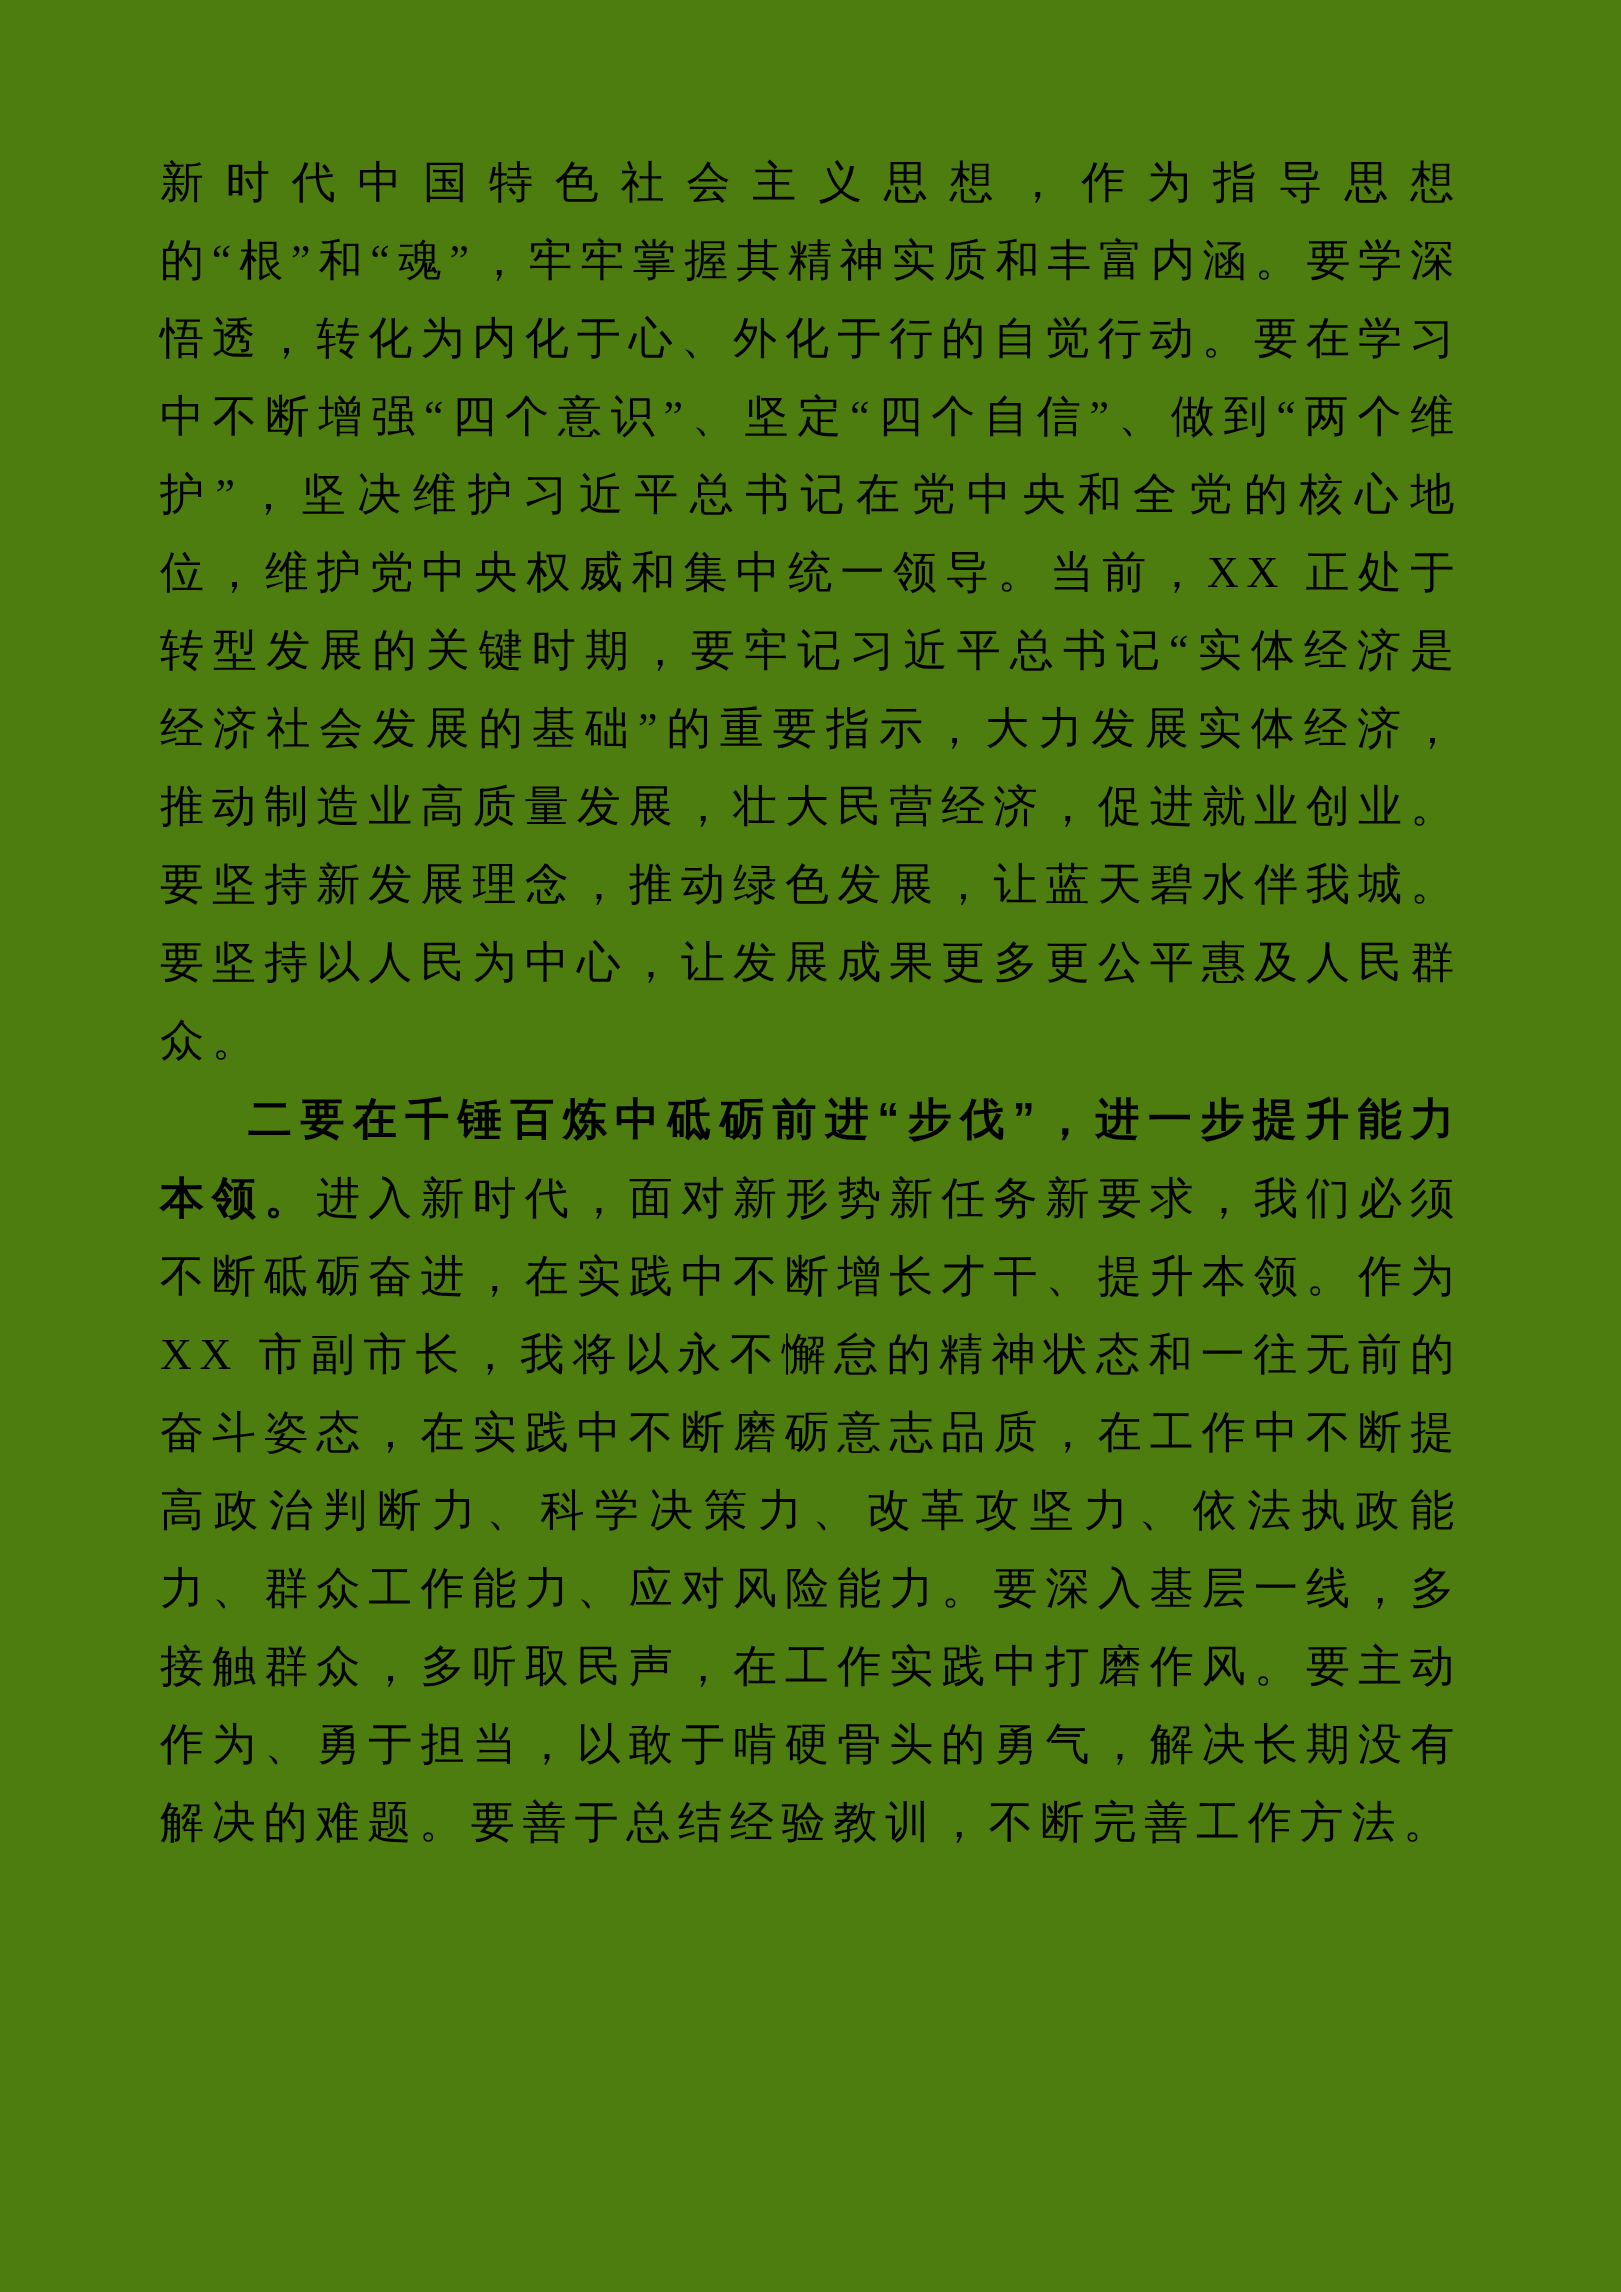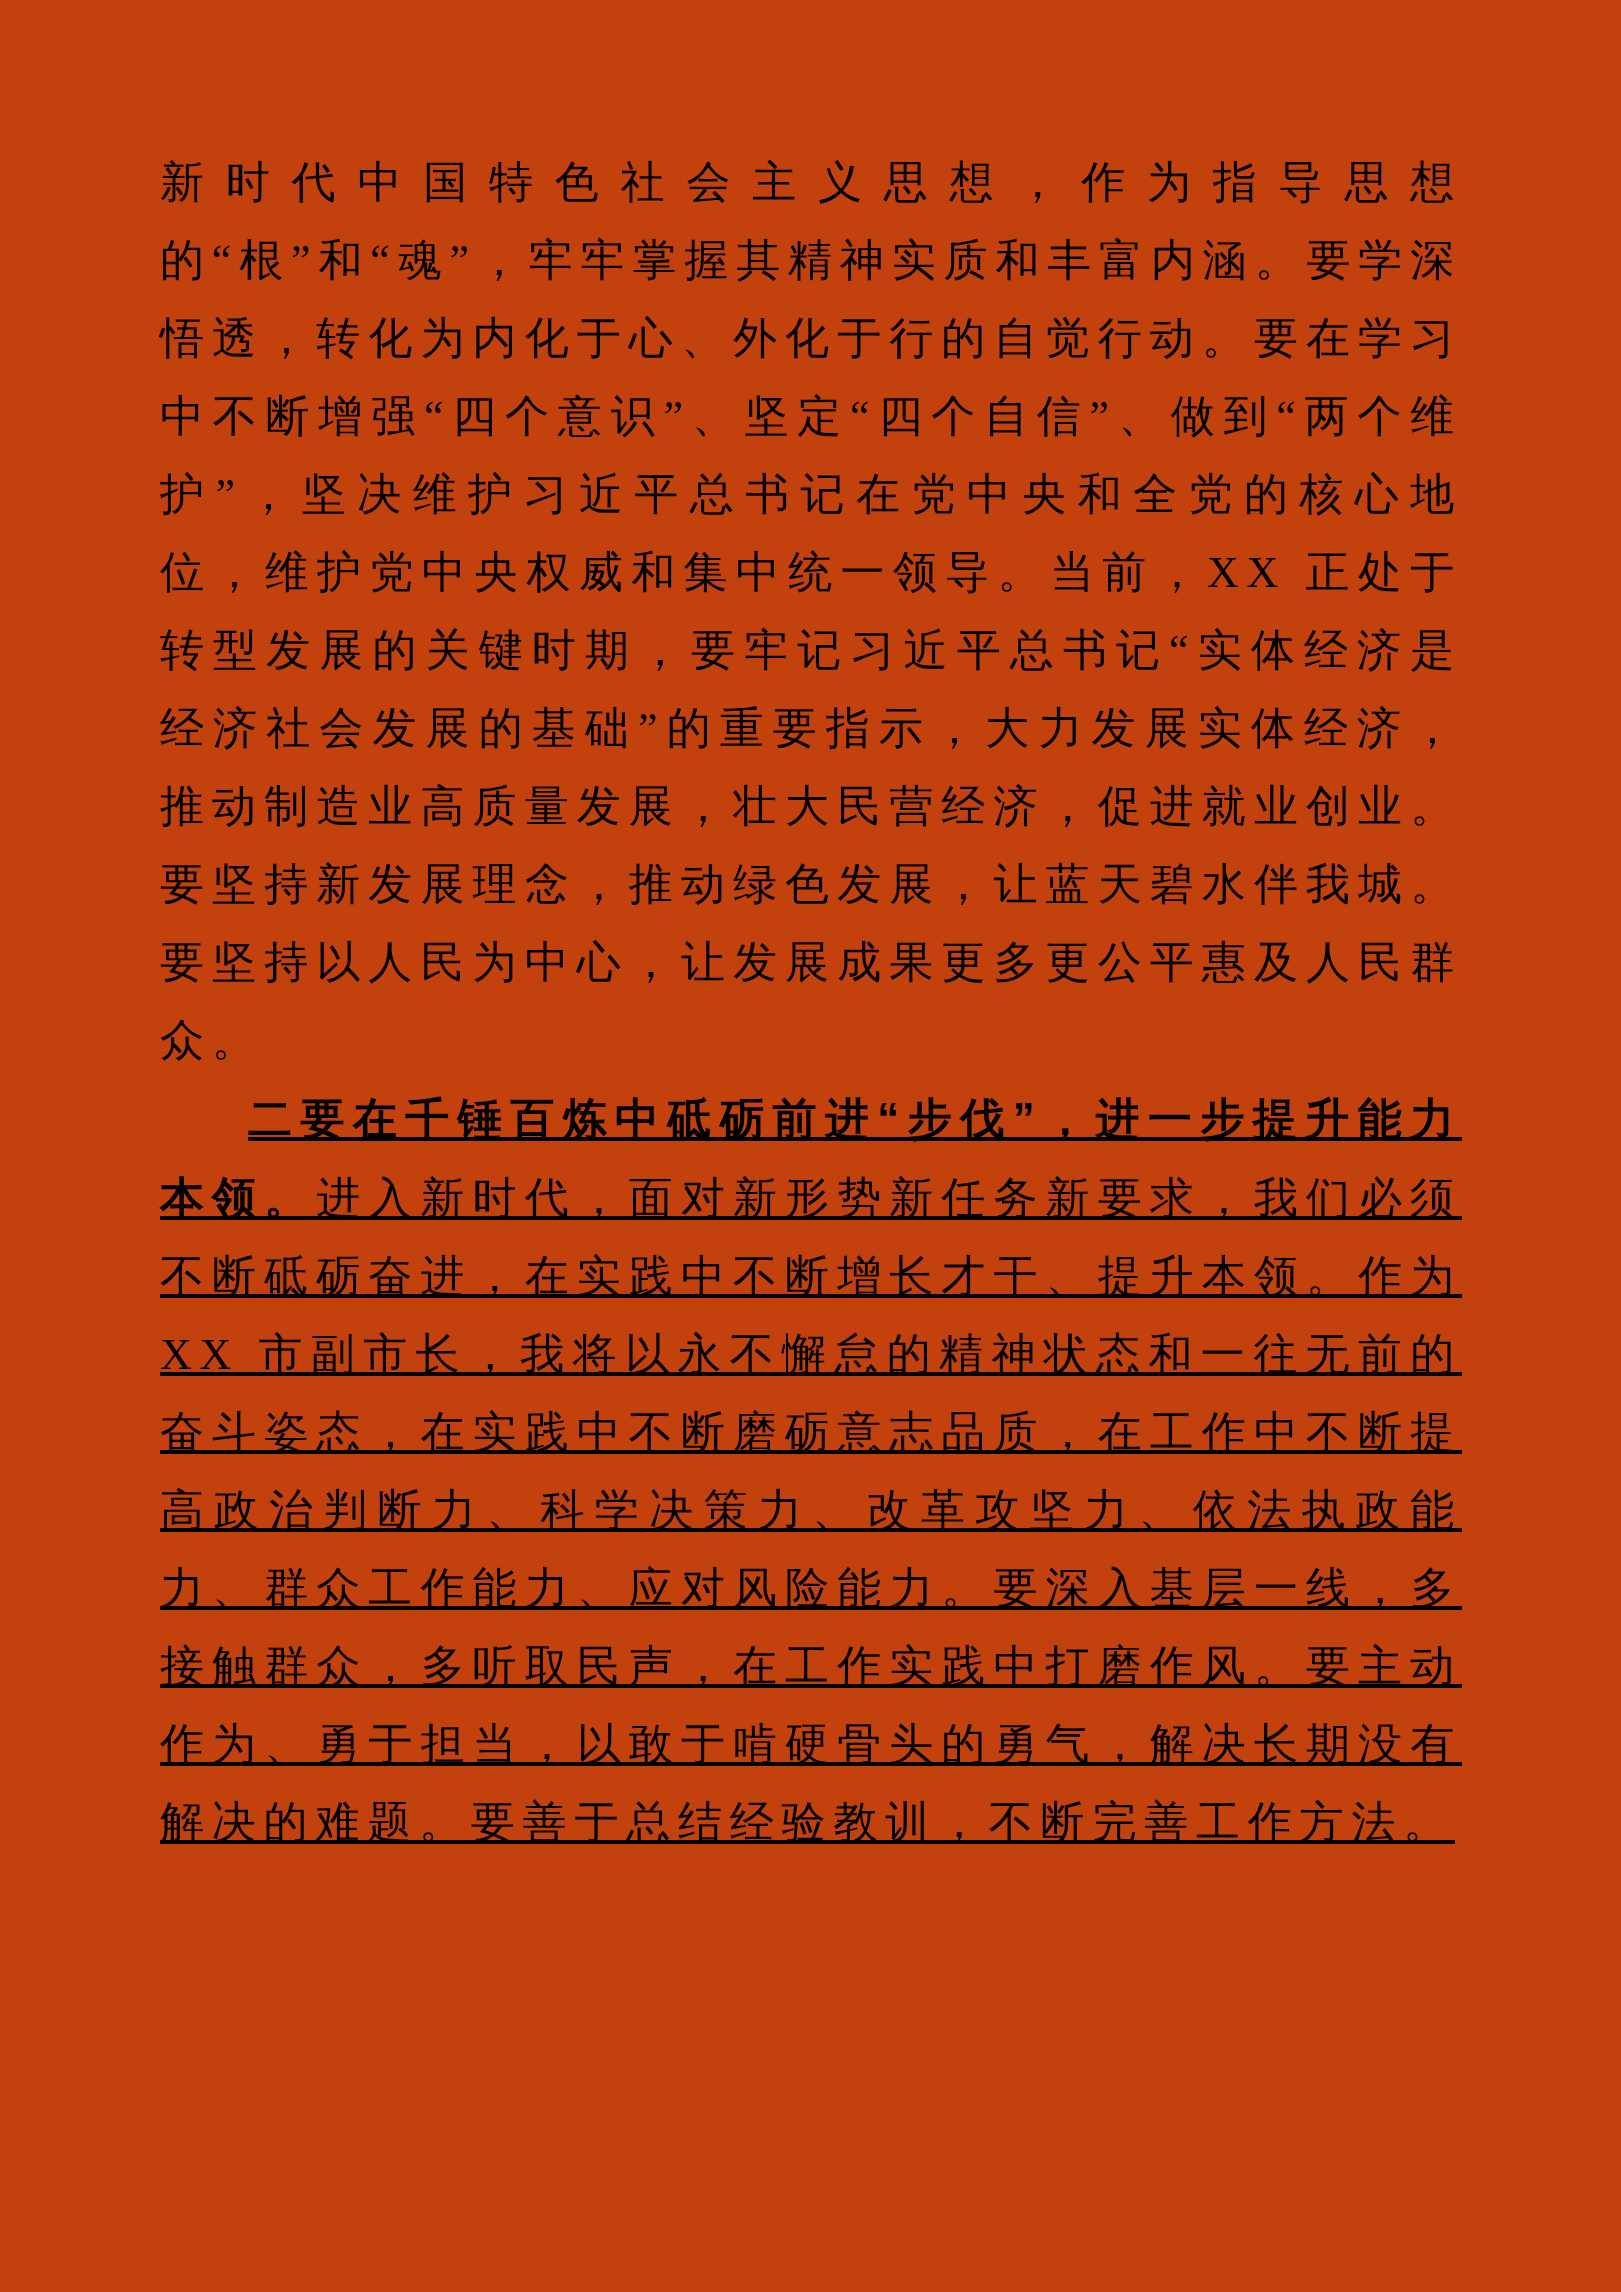--- a/index.html
+++ b/index.html
@@ -4,42 +4,41 @@
 <style>
   * { margin: 0; padding: 0; box-sizing: border-box; }
   html, body {
     background: #ffffff;
     font-family: "Liberation Serif", serif;
   }
   .page {
     position: relative;
     width: 1621px;
     height: 2293px;
-    background: #c2410c;
+    background: #4d7c0f;
     overflow: hidden;
   }
   .doc-body {
     position: absolute;
     top: 144px;
     left: 160px;
     width: 1302px;
     color: #000000;
     font-size: 44px;
     line-height: 78px;
     letter-spacing: 7.8px;
     text-align: justify;
     text-justify: inter-character;
     word-break: break-all;
   }
   .para {
     text-align: justify;
   }
   .para.indent {
     text-indent: 2em;
-    text-decoration: underline;
   }
   .bold-lead {
     font-family: "Liberation Sans", sans-serif;
     font-weight: 700;
   }
 </style>
 </head>
 <body>
 
 <div class="page">

